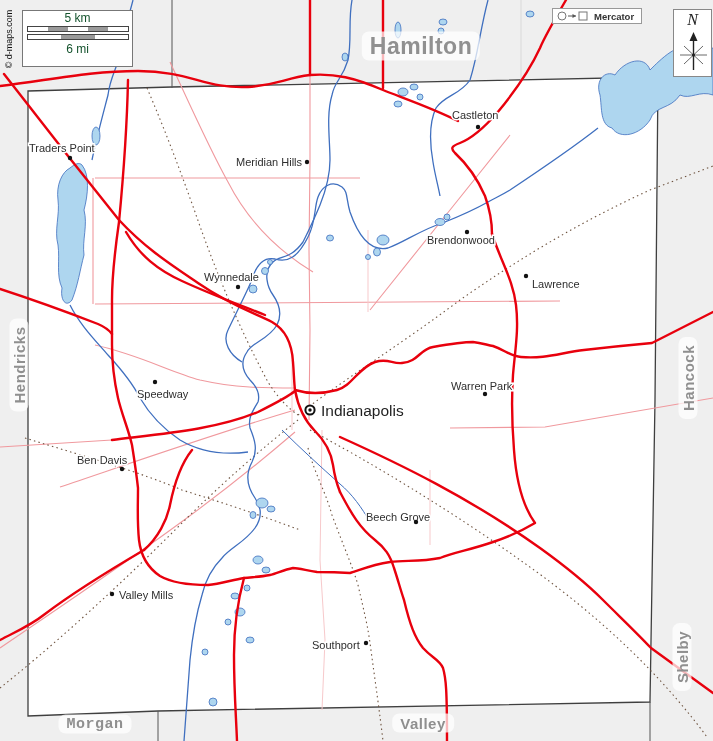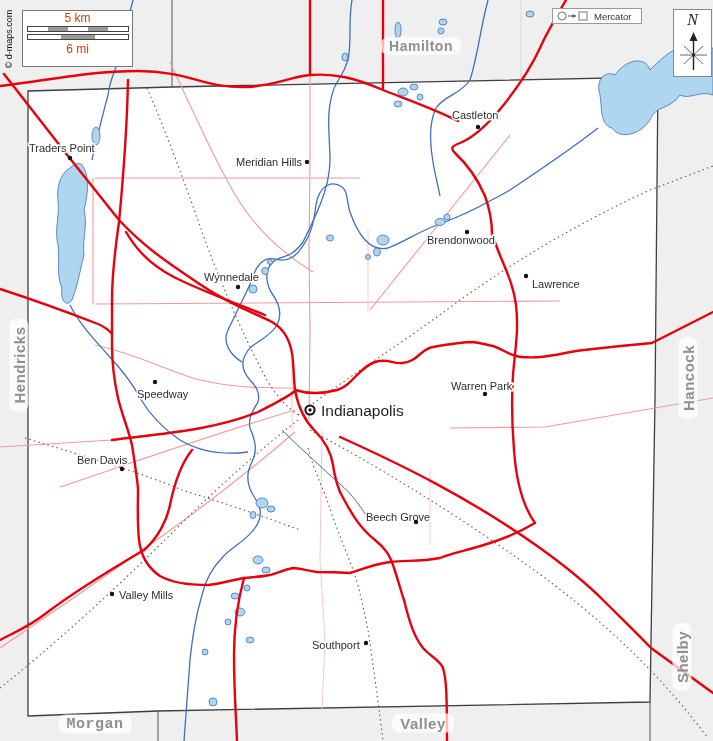--- a/index.html
+++ b/index.html
@@ -2,35 +2,35 @@
 <html><head>
 <meta charset="utf-8">
 <style>
   html,body{margin:0;padding:0;background:#fff;}
   #stage{position:relative;width:713px;height:741px;overflow:hidden;
          font-family:"Liberation Sans",sans-serif;background:#efefef;}
   #map-svg{position:absolute;left:0;top:0;}
   .county-label{position:absolute;color:#8f8f8f;font-weight:bold;font-size:15px;
       background:rgba(255,255,255,.72);padding:1px 8px;border-radius:7px;
       white-space:nowrap;letter-spacing:.5px;}
-  .county-label.big{font-size:14px;color:#909090;}
+  .county-label.big{font-size:23px;color:#909090;}
   .city-text{font-size:11px;fill:#2e2e2e;stroke:#ffffff;stroke-width:3px;
       paint-order:stroke;font-family:"Liberation Sans",sans-serif;}
   .capital-text{font-size:15.5px;fill:#1f1f1f;stroke:#ffffff;stroke-width:3.5px;
       paint-order:stroke;font-family:"Liberation Sans",sans-serif;}
   #scale-box{position:absolute;left:22px;top:10px;width:111px;height:57px;
       background:#fff;border:1px solid #777;box-sizing:border-box;text-align:center;}
-  #scale-box .lbl{font-size:12px;color:#c2410c;line-height:14px;}
+  #scale-box .lbl{font-size:12px;color:#14532d;line-height:14px;}
   .bar{display:flex;width:100px;margin:1px auto 2px auto;border:1px solid #444;height:4px;box-sizing:content-box;}
   .bar div{height:4px;}
   #attribution{position:absolute;left:-25px;top:33px;width:70px;height:12px;
       transform:rotate(-90deg);font-size:9px;color:#111;text-align:center;}
   #mercator-box{position:absolute;left:552px;top:8px;width:90px;height:16px;
       background:#fff;border:1px solid #999;box-sizing:border-box;
-      display:flex;align-items:center;padding-left:4px;font-size:9.5px;color:#333;}
+      display:flex;align-items:center;padding-left:4px;font-size:9.5px;color:#333;font-weight:bold;}
   #mercator-box svg{margin-right:3px;}
   #compass-box{position:absolute;left:673px;top:9px;width:39px;height:68px;
       background:#fff;border:1px solid #888;box-sizing:border-box;text-align:center;}
   #compass-n{font-family:"Liberation Serif",serif;font-style:italic;font-size:16px;
       color:#222;line-height:19px;}
 </style>
 </head>
 <body>
 
 <div id="stage">

